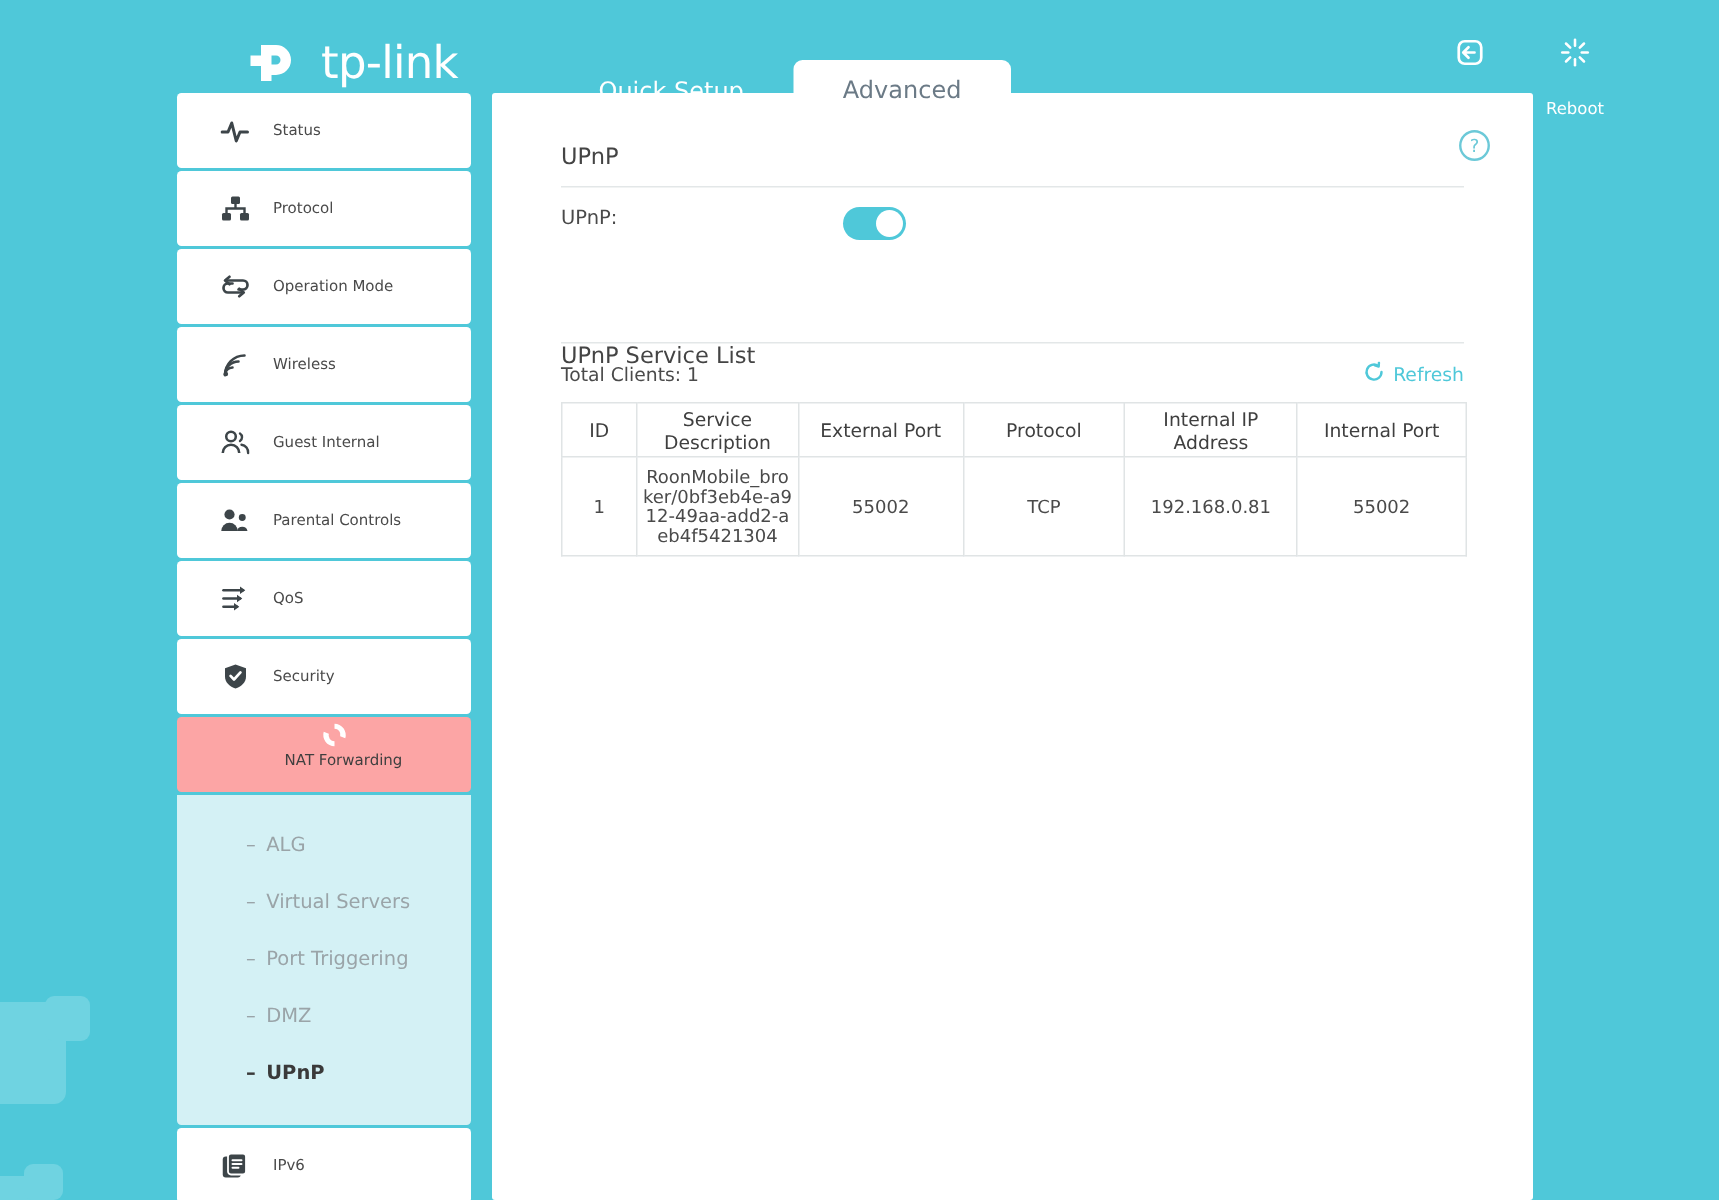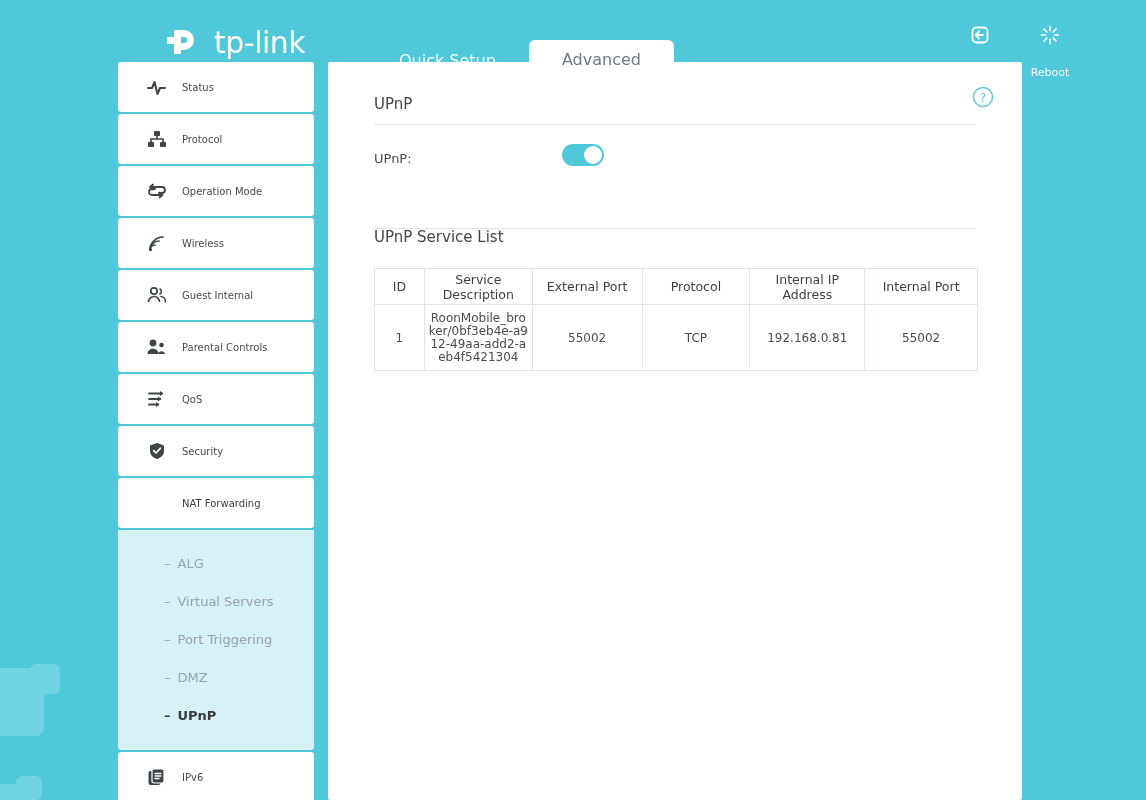--- a/index.html
+++ b/index.html
@@ -81,21 +81,22 @@
   }
   .nav-card .nav-icon {
     width: 26px; height: 24px;
     display: flex; align-items: center; justify-content: center;
     margin-right: 12px;
   }
   .nav-card .nav-label {
     font-size: 10px; color: #4a4a4a;
   }
   .nav-card.active {
-    background: #ffffff;
+    background: #fca5a5;
+    flex-direction: column;
   }
   .nav-card.active .nav-label { color: #3f3f3f; }
 
   .submenu {
     background: #d4f1f5;
     padding: 14px 0 16px 0;
     margin-bottom: 2px;
     border-radius: 0 0 3px 3px;
   }
   .sub-item {
@@ -125,21 +126,21 @@
   }
   .rule {
     position: absolute; left: 46px; width: 602px; height: 1px;
     background: #e3e7e8;
   }
   #upnp-title { top: 33px; }
   #upnp-rule  { top: 62px; }
 
   .field-row {
     position: absolute; left: 46px; top: 76px;
-    display: flex; align-items: flex-end; height: 28px; gap: 38px;
+    display: flex; align-items: flex-start; height: 28px; gap: 38px;
   }
   .field-label { font-size: 13px; color: #4a4a4a; width: 150px; }
   .toggle {
     width: 42px; height: 22px; background: #4fc8d9;
     border-radius: 11px; position: relative; cursor: pointer;
   }
   .toggle .knob {
     position: absolute; top: 2px; left: 22px;
     width: 18px; height: 18px; border-radius: 50%;
     background: #ffffff;
@@ -409,20 +410,32 @@
   <div class="field-row">
     <span class="field-label">UPnP:</span>
     <span class="toggle">
       <span class="knob"></span>
     </span>
   </div>
 
   <div class="section-title" id="list-title">UPnP Service List</div>
   <div class="rule" id="list-rule"></div>
 
+  <div class="list-meta">
+    <span class="total-clients">Total Clients: 1</span>
+    <span class="refresh">
+      <span>
+        <svg width="14" height="14" viewBox="0 0 14 14">
+          <path d="M12 7 a5 5 0 1 1 -2.2 -4.1" fill="none" stroke="#4fc8d9" stroke-width="1.6" stroke-linecap="round"></path>
+          <path d="M10.3 0.8 L10.1 3.4 L7.6 2.6" fill="none" stroke="#4fc8d9" stroke-width="1.6" stroke-linecap="round" stroke-linejoin="round"></path>
+        </svg>
+      </span>
+      <span>Refresh</span>
+    </span>
+  </div>
 
   <table class="svc">
     <thead>
       <tr>
         <th class="col-id">ID</th>
         <th class="col-desc">Service Description</th>
         <th class="col-ext">External Port</th>
         <th class="col-prot">Protocol</th>
         <th class="col-ip">Internal IP Address</th>
         <th class="col-int">Internal Port</th>

